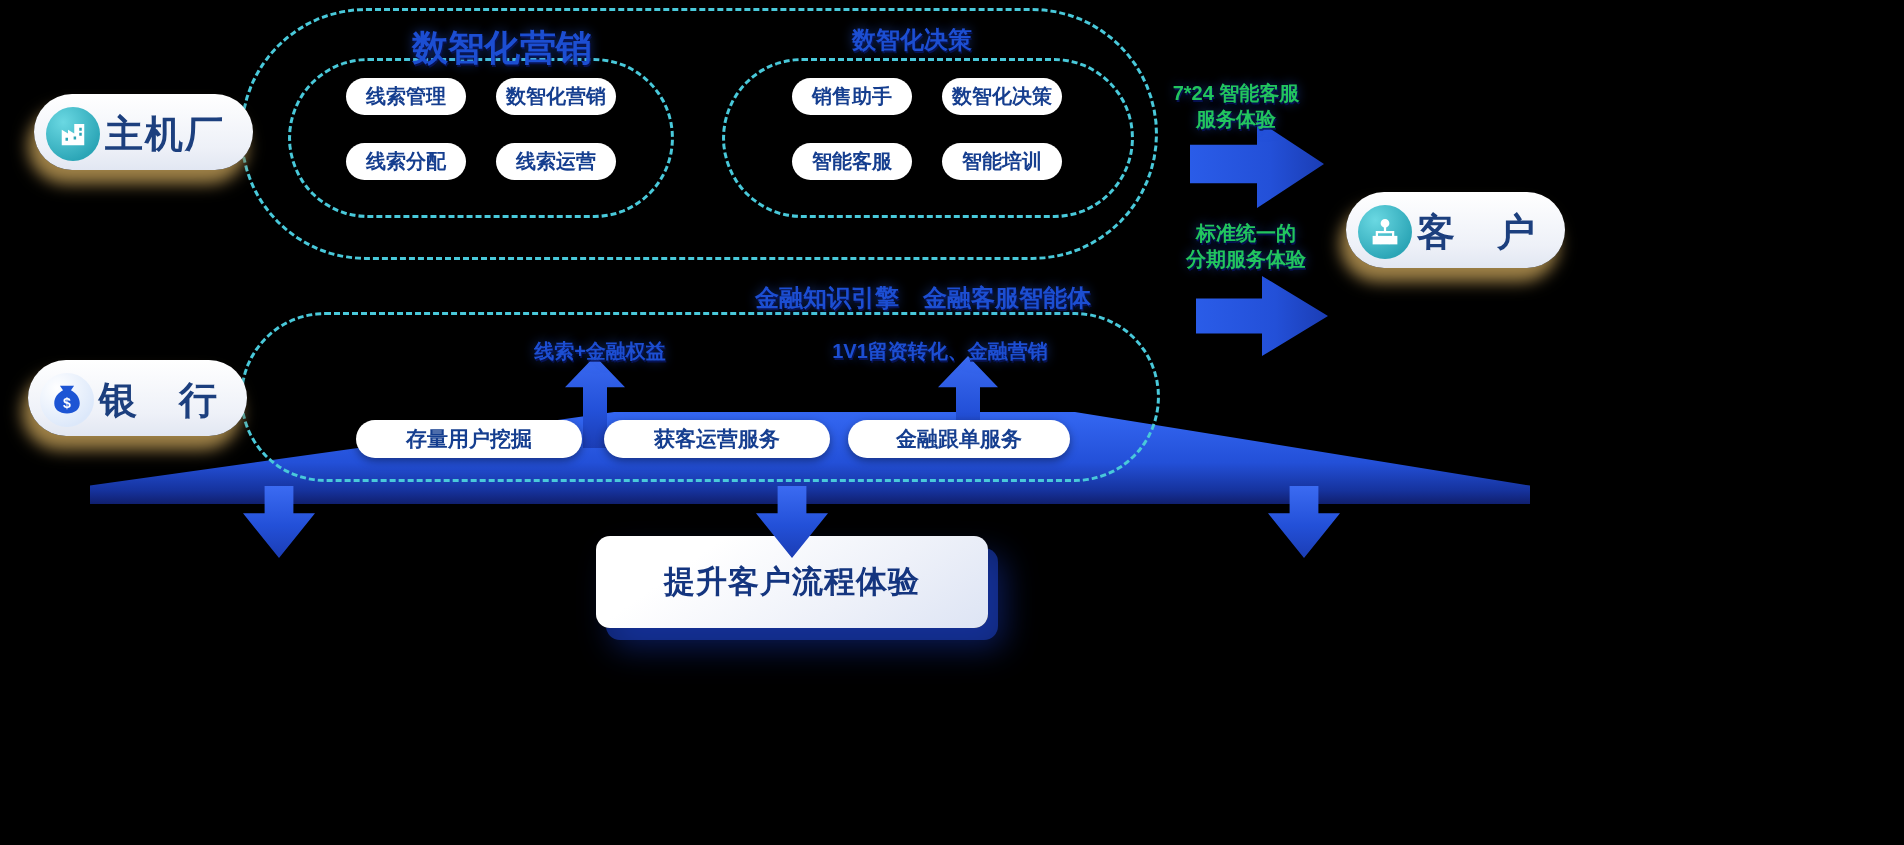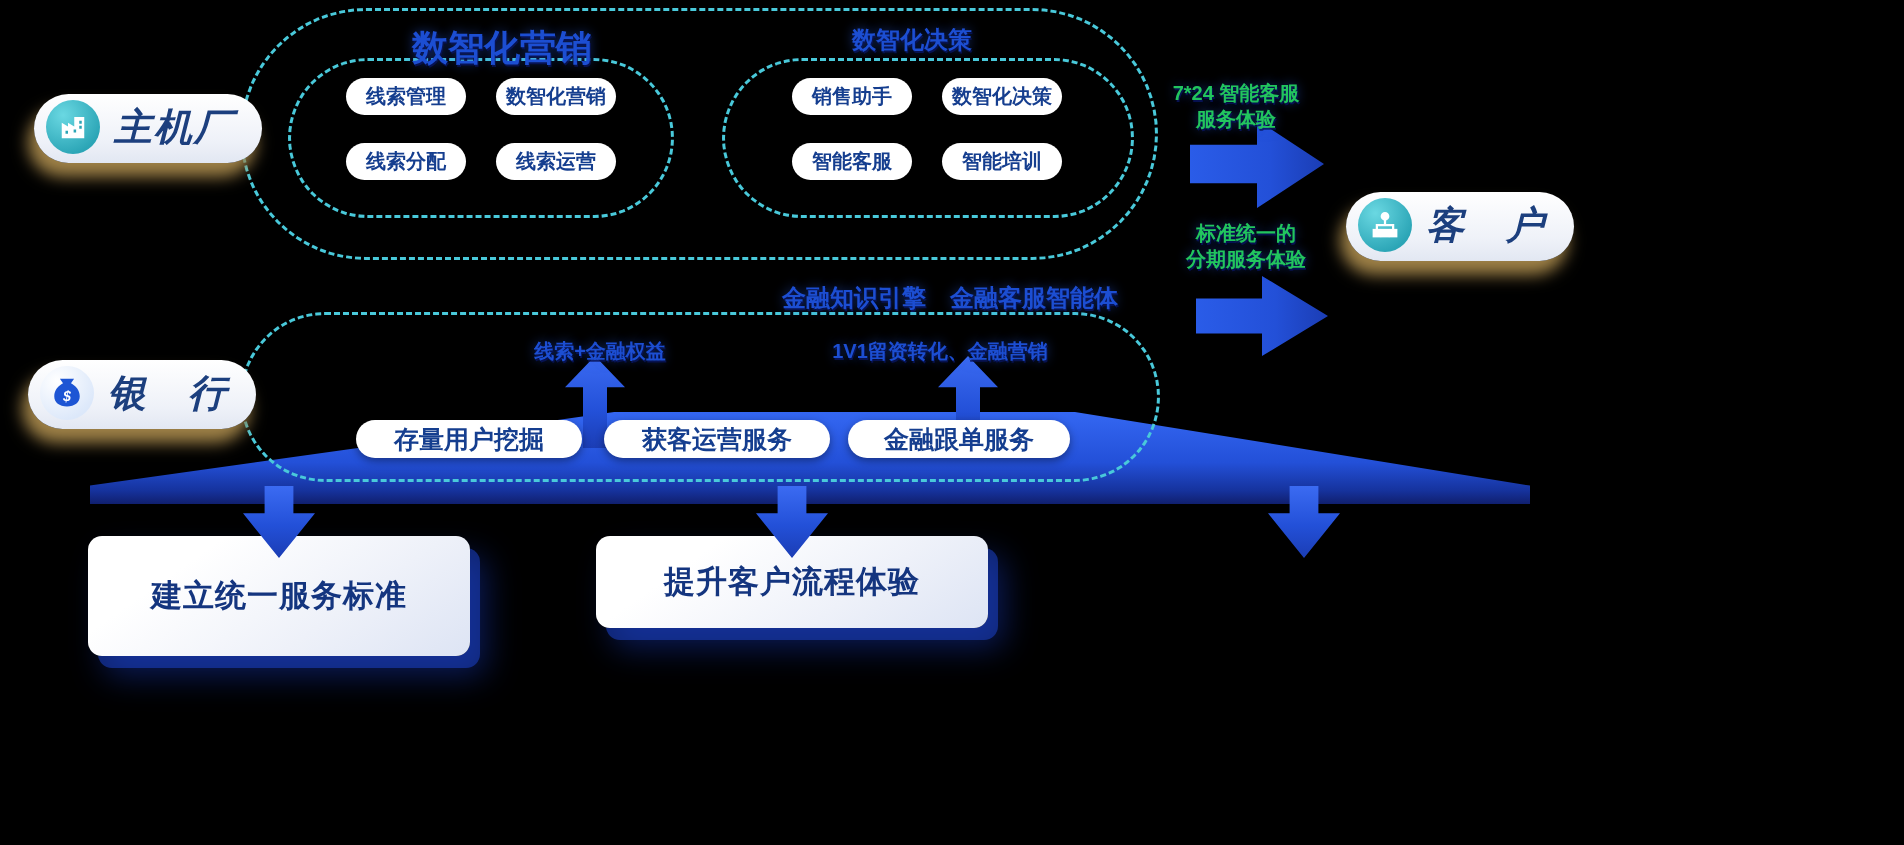--- a/index.html
+++ b/index.html
@@ -1,24 +1,24 @@
 <!DOCTYPE html>
 <html><head>
 <meta charset="utf-8">
 <style>
   * { margin:0; padding:0; box-sizing:border-box; }
   html,body { background:#000; }
   body { font-family:"Liberation Sans","DejaVu Sans",sans-serif; }
   .stage { position:relative; width:1904px; height:845px; background:#000; overflow:hidden; }
 
   
-  .entity { position:absolute; display:flex; align-items:center; gap:14px;
+  .entity { position:absolute; display:flex; align-items:center; gap:5px;
     background:linear-gradient(180deg,#ffffff 0%,#eef1f8 70%,#e2e7f2 100%);
-    border-radius:44px; padding:6px 28px 9px 12px; z-index:6;
-    box-shadow:-6px 14px 16px rgba(186,152,84,.85), 0 4px 10px rgba(0,0,0,.45);font-style:italic; }
+    border-radius:44px; padding:13px 28px 9px 12px; z-index:6;
+    box-shadow:-6px 14px 16px rgba(186,152,84,.85), 0 4px 10px rgba(0,0,0,.45); }
   .entity .label { font-size:38px; font-weight:bold; color:#1c3f7e; letter-spacing:2px; white-space:nowrap; }
   .icon-circle { width:54px; height:54px; border-radius:50%; flex:0 0 auto;
     background:radial-gradient(circle at 32% 28%, #6ad8e2, #2ba5b6 75%);
     display:flex; align-items:center; justify-content:center; }
   .icon-circle.light { background:radial-gradient(circle at 32% 28%, #ffffff, #dce8fa 75%); }
   #entity-oem { left:34px; top:94px; }
   #entity-bank { left:28px; top:360px; }
   #entity-customer { left:1346px; top:192px; }
 
   
@@ -26,37 +26,37 @@
   #top-outer-box { left:240px; top:8px; width:918px; height:252px; border-radius:126px; z-index:2; }
   #marketing-box { left:288px; top:58px; width:386px; height:160px; border-radius:80px; z-index:2; }
   #decision-box  { left:722px; top:58px; width:412px; height:160px; border-radius:80px; z-index:2; }
   #finance-box   { left:240px; top:312px; width:920px; height:170px; border-radius:86px; z-index:3; }
 
   
   .blue-title { position:absolute; font-weight:bold; color:#1c4ed2; white-space:nowrap;
     text-shadow:1px 2px 0 rgba(8,20,90,.85), 0 0 12px rgba(40,90,220,.55); z-index:4; }
   #marketing-title { left:412px; top:24px; font-size:36px; }
   #decision-title  { left:852px; top:24px; font-size:24px; }
-  #engine-title    { left:755px; top:282px; width:390px; text-align:center; font-size:24px; }
+  #engine-title    { left:755px; top:282px; width:390px; font-size:24px; }
   #label-left  { left:500px; top:338px; width:200px; text-align:center; font-size:20px; }
   #label-right { left:810px; top:338px; width:260px; text-align:center; font-size:20px; }
   .flow-text { position:absolute; width:164px; text-align:center; font-size:20px; line-height:26px;
     font-weight:bold; color:#22c55e; z-index:4;
     text-shadow:1px 2px 0 rgba(8,20,90,.85), 0 0 12px rgba(40,90,220,.55); }
   #flow-text-top { left:1154px; top:80px; }
   #flow-text-bottom { left:1164px; top:220px; }
 
   
   .pill-grid { position:absolute; display:grid; grid-template-columns:repeat(2,120px); gap:28px 30px; z-index:4; }
   #marketing-pills { left:346px; top:78px; }
   #decision-pills  { left:792px; top:78px; }
   .pill { background:#fff; border-radius:20px; height:37px; display:flex; align-items:center; justify-content:center;
     font-size:20px; font-weight:bold; color:#153e8f; box-shadow:0 3px 8px rgba(0,0,0,.4); white-space:nowrap; }
   .wide-pill { position:absolute; width:226px; height:38px; background:#fff; border-radius:20px;
-    display:flex; align-items:center; justify-content:center; font-size:25px; font-weight:bold; color:#153e8f;
+    display:flex; align-items:center; justify-content:center; font-size:21px; font-weight:bold; color:#153e8f;
     box-shadow:0 3px 8px rgba(0,0,0,.4); z-index:4; white-space:nowrap; }
   #finance-pill-0 { left:356px; top:420px; }
   #finance-pill-1 { left:604px; top:420px; }
   #finance-pill-2 { left:848px; top:420px; width:222px; }
 
   
   .up-arrow { position:absolute; width:60px; height:92px; z-index:3;
     background:linear-gradient(180deg,#3b6bf2 0%,#2350d8 60%,#1b3db4 100%);
     clip-path:polygon(50% 0, 100% 34%, 70% 34%, 70% 100%, 30% 100%, 30% 34%, 0 34%); }
   #up-arrow-left  { left:565px; top:356px; }
@@ -136,21 +136,20 @@
     <div>标准统一的</div>
     <div>分期服务体验</div>
   </div>
   <div class="right-arrow" id="right-arrow-bottom"></div>
 
   <div id="platform"></div>
   <div class="down-arrow" id="down-arrow-0"></div>
   <div class="down-arrow" id="down-arrow-1"></div>
   <div class="down-arrow" id="down-arrow-2"></div>
 
-  <div class="outcome-card" id="outcome-card-0">建立统一服务标准</div>
   <div class="outcome-card" id="outcome-card-1">提升客户流程体验</div>
 
   <div class="entity" id="entity-oem">
     <span class="icon-circle">
       <svg width="30" height="30" viewBox="0 0 24 24">
         <path fill="#ffffff" d="M3 21V8.5l5 3v-3l5 3V4h8v17z"></path>
         <rect x="17" y="7" width="2" height="2.4" fill="#2ba5b6"></rect>
         <rect x="17" y="11" width="2" height="2.4" fill="#2ba5b6"></rect>
         <rect x="12.5" y="14" width="2" height="2.4" fill="#2ba5b6"></rect>
         <rect x="6" y="15" width="2" height="2.4" fill="#2ba5b6"></rect>

